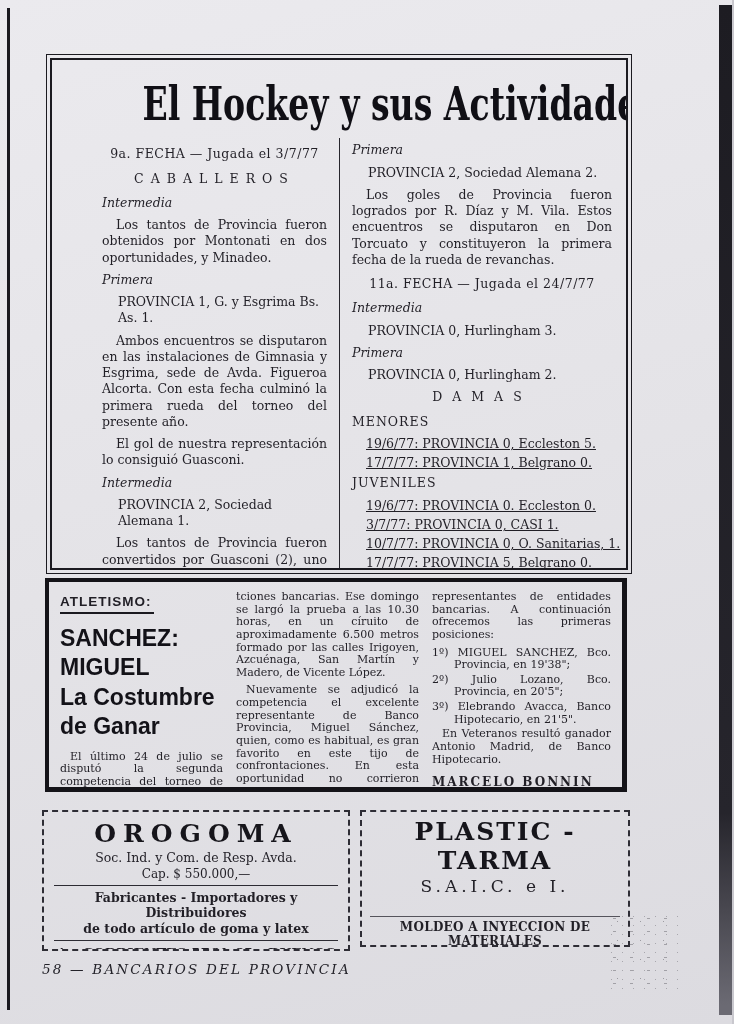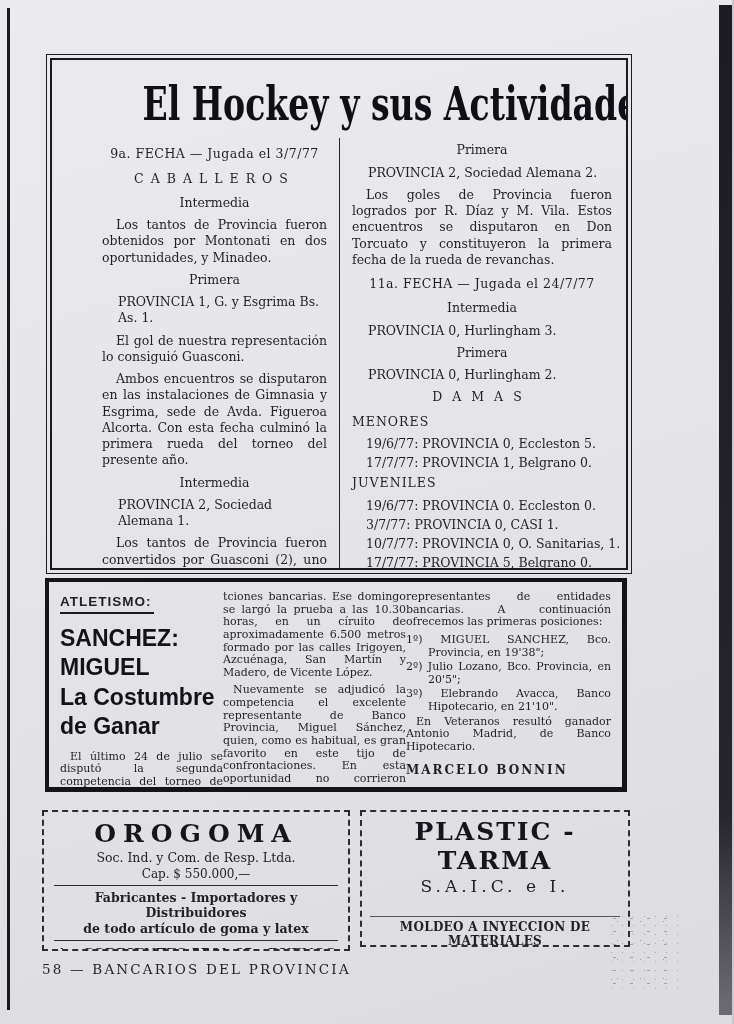--- a/index.html
+++ b/index.html
@@ -23,30 +23,30 @@
               padding:14px 14px 8px;overflow:hidden;}
   .hockey-title{margin:6px 0 10px;text-align:center;white-space:nowrap;
                 font-weight:700;font-size:46px;line-height:1.05;color:#100f15;
                 transform:scaleX(.72);transform-origin:50% 50%;}
   .cols{display:flex;margin-top:6px;}
   .colL{width:50%;padding-right:12px;box-sizing:border-box;margin-left:36px;}
   .colR{width:50%;border-left:1.5px solid #26252c;padding-left:12px;box-sizing:border-box;}
   .cols p{margin:0 0 6px;font-size:12.5px;line-height:1.3;}
   .fecha{text-align:center;letter-spacing:.5px;margin:8px 0 8px !important;}
   .spaced-caps{text-align:center;letter-spacing:7px;margin:2px 0 8px !important;}
-  .italic-head{margin:4px 0 6px !important;text-align:center;}
+  .italic-head{font-style:italic;margin:4px 0 6px !important;}
   .score{padding-left:16px;}
   .jp{text-align:justify;text-indent:14px;}
   .damas{text-align:center;letter-spacing:10px;margin:6px 0 8px !important;}
   .sect{letter-spacing:1px;margin:4px 0 6px !important;}
-  .result{padding-left:14px;margin:3px 0 2px !important;white-space:nowrap;}
+  .result{padding-left:14px;margin:3px 0 2px !important;white-space:nowrap;text-decoration:underline;}
   
   .atl-box{position:absolute;left:45px;top:578px;width:582px;height:214px;box-sizing:border-box;
            border:4px solid #141318;border-right-width:5px;border-bottom-width:5px;
-           padding:9px 11px 4px;display:flex;overflow:hidden;}
+           padding:9px 11px 4px;display:flex;gap:13px;overflow:hidden;}
   .atl-c1{flex:0 0 163px;}
   .atl-c2{flex:0 0 183px;}
   .atl-c3{flex:1;}
   .kicker{display:inline-block;font-family:"Liberation Sans",sans-serif;font-weight:700;
           font-size:13.5px;letter-spacing:1px;border-bottom:2px solid #1b1a20;
           padding:0 2px 3px 0;margin:2px 0 10px;}
   .headline{font-family:"Liberation Sans",sans-serif;font-weight:700;font-size:23px;
             line-height:1.28;color:#131218;margin-bottom:9px;letter-spacing:0;}
   .atl-box p{margin:0 0 5px;font-size:11px;line-height:1.15;text-align:justify;}
   .atl-ind{text-indent:10px;}
@@ -61,21 +61,21 @@
   .oro-l1{font-size:12.5px;margin:1px 0;}
   .oro-l2{font-size:12px;margin:2px 0 3px;}
   .ad-rule{border-top:1.5px solid #2c2b33;margin:4px 2px;}
   .oro-bold{font-weight:700;font-size:12.5px;margin:1px 0;}
   .oro-addr{font-weight:700;font-size:13.5px;margin:2px 0 1px;}
   .pla-name{font-weight:700;font-size:25px;letter-spacing:2px;margin:1px 0 1px;color:#16151b;}
   .pla-sub{font-size:17px;letter-spacing:4px;margin:0 0 20px;}
   .pla-rule{border-top:1px solid #55545c;margin:3px 1px;}
   .pla-body{font-size:12px;font-weight:600;margin:1px 12px;letter-spacing:.3px;}
   
-  .footer{position:absolute;left:42px;top:961px;font-size:13.5px;letter-spacing:2.2px;color:#232229;}
+  .footer{position:absolute;left:42px;top:961px;font-size:13.5px;letter-spacing:2.2px;color:#232229;font-style:italic;}
 </style>
 </head>
 <body>
 
 <div class="page">
 
   <div class="left-rule"></div>
   <div class="right-band"></div>
   <div class="right-edge"></div>
   <div class="speckles"></div>
@@ -84,22 +84,22 @@
     <h1 class="hockey-title">El Hockey y sus Actividades</h1>
     <div class="cols">
 
       <div class="colL">
         <p class="fecha">9a. FECHA — Jugada el 3/7/77</p>
         <p class="spaced-caps">CABALLEROS</p>
         <p class="italic-head">Intermedia</p>
         <p class="jp">Los tantos de Provincia fueron obtenidos por Montonati en dos oportunidades, y Minadeo.</p>
         <p class="italic-head">Primera</p>
         <p class="score">PROVINCIA 1, G. y Esgrima Bs. As. 1.</p>
+        <p class="jp">Ambos encuentros se disputaron en las instalaciones de Gimnasia y Esgrima, sede de Avda. Figueroa Alcorta. Con esta fecha culminó la primera rueda del torneo del presente año.</p>
         <p class="jp">El gol de nuestra representación lo consiguió Guasconi.</p>
-        <p class="jp">Ambos encuentros se disputaron en las instalaciones de Gimnasia y Esgrima, sede de Avda. Figueroa Alcorta. Con esta fecha culminó la primera rueda del torneo del presente año.</p>
         <p class="italic-head">Intermedia</p>
         <p class="score">PROVINCIA 2, Sociedad Alemana 1.</p>
         <p class="jp">Los tantos de Provincia fueron convertidos por Guasconi (2), uno de penal.</p>
       </div>
 
       <div class="colR">
         <p class="italic-head">Primera</p>
         <p class="score">PROVINCIA 2, Sociedad Alemana 2.</p>
         <p class="jp">Los goles de Provincia fueron logrados por R. Díaz y M. Vila. Estos encuentros se disputaron en Don Torcuato y constituyeron la primera fecha de la rueda de revanchas.</p>
         <p class="fecha">11a. FECHA — Jugada el 24/7/77</p>
@@ -137,30 +137,30 @@
 
     <div class="atl-c2">
       <p>tciones bancarias. Ese domingo se largó la prueba a las 10.30 horas, en un círuito de aproximadamente 6.500 metros formado por las calles Irigoyen, Azcuénaga, San Martín y Madero, de Vicente López.</p>
       <p class="atl-ind">Nuevamente se adjudicó la competencia el excelente representante de Banco Provincia, Miguel Sánchez, quien, como es habitual, es gran favorito en este tijo de confrontaciones. En esta oportunidad no corrieron mujeres</p>
     </div>
 
     <div class="atl-c3">
       <p>representantes de entidades bancarias. A continuación ofrecemos las primeras posiciones:</p>
       <p class="pos"><span>1º)</span> <span>MIGUEL SANCHEZ, Bco. Provincia, en 19'38";</span></p>
       <p class="pos"><span>2º)</span> <span>Julio Lozano, Bco. Provincia, en 20'5";</span></p>
-      <p class="pos"><span>3º)</span> <span>Elebrando Avacca, Banco Hipotecario, en 21'10".</span></p>
+      <p class="pos"><span>3º)</span> <span>Elebrando Avacca, Banco Hipotecario, en 21'5".</span></p>
       <p class="atl-ind">En Veteranos resultó ganador Antonio Madrid, de Banco Hipotecario.</p>
       <p class="byline-a">MARCELO BONNIN</p>
     </div>
 
   </section>
 
   <aside class="ad ad-orogoma">
     <div class="oro-name">OROGOMA</div>
-    <div class="oro-l1">Soc. Ind. y Com. de Resp. Ltda.</div>
+    <div class="oro-l1">Soc. Ind. y Com. de Resp. Avda.</div>
     <div class="oro-l2">Cap. $ 550.000,—</div>
     <div class="ad-rule"></div>
     <div class="oro-bold">Fabricantes - Importadores y Distribuidores</div>
     <div class="oro-bold">de todo artículo de goma y latex</div>
     <div class="ad-rule"></div>
     <div class="oro-addr">Av. CORRIENTES 5761-65 - BUENOS AIRES</div>
 
   </aside>
 
   <aside class="ad ad-plastic">

